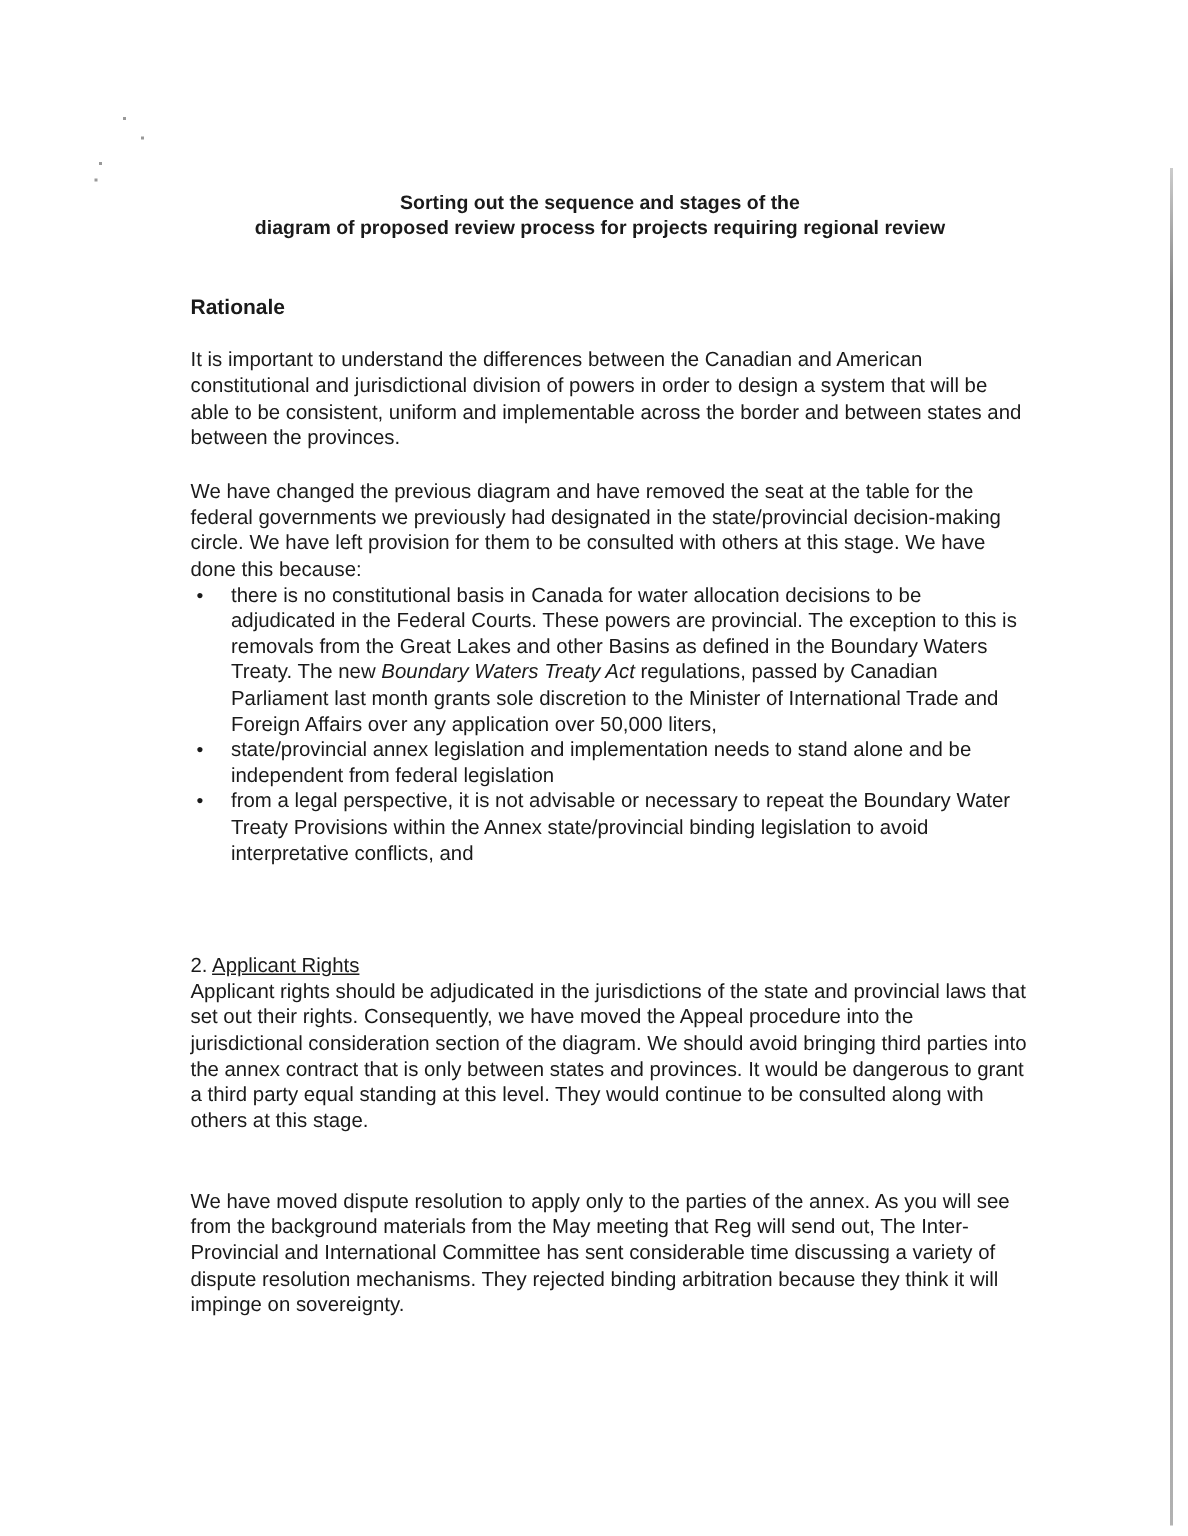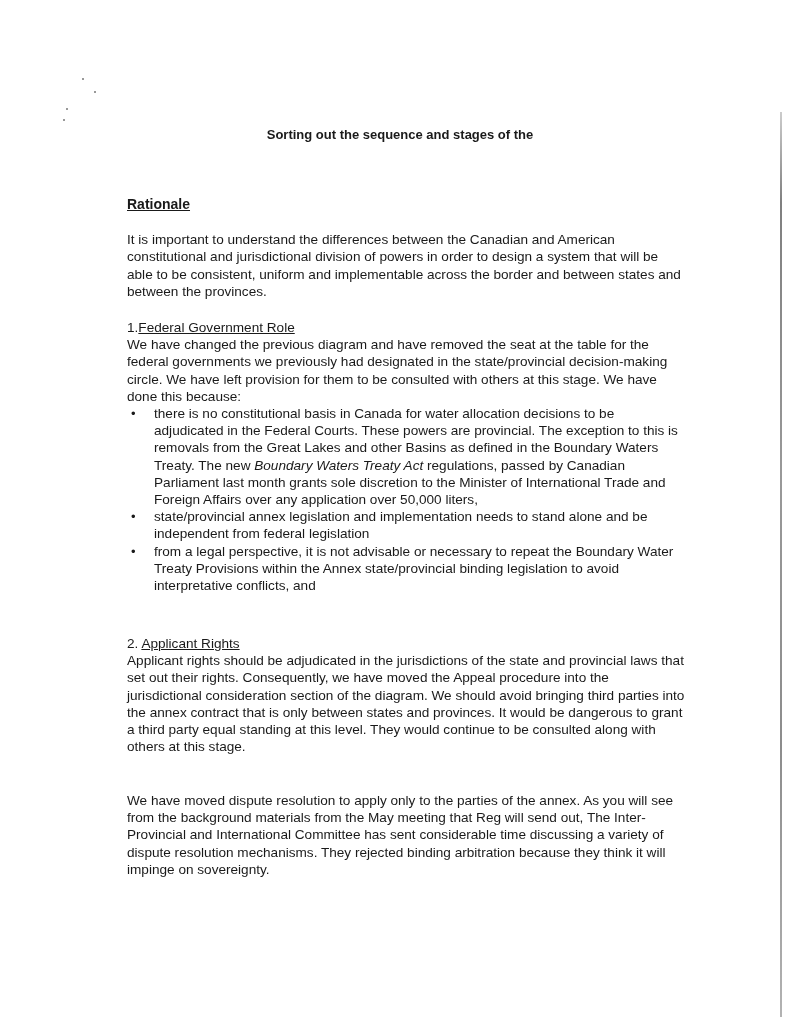--- a/index.html
+++ b/index.html
@@ -5,52 +5,50 @@
   html, body { margin: 0; padding: 0; background: #ffffff; }
   body { width: 792px; height: 1024px; position: relative; overflow: hidden;
          font-family: "Liberation Sans", sans-serif; color: #1a1a1a; }
   .page { position: absolute; left: 0; top: 0; width: 792px; height: 1024px; }
   .scan-line { position: absolute; left: 780px; top: 112px; width: 1.5px; height: 905px;
                background: linear-gradient(#bbb, #555 10%, #777 40%, #666 70%, #999); opacity: 0.75; }
   .speck { position: absolute; width: 1.5px; height: 1.5px; background: #999; }
   .title-block { position: absolute; left: 120px; top: 126px; width: 560px; text-align: center;
                  font-weight: bold; font-size: 13px; line-height: 17px; }
   .section { position: absolute; left: 127px; width: 560px; font-size: 13.6px; line-height: 17.2px; }
-  .heading-bold { font-weight: bold; font-size: 14px; text-decoration: underline; }
+  .heading-bold { font-weight: bold; font-size: 14px; }
   .u { text-decoration: underline; }
   ul.bullets { list-style: none; margin: 0; padding: 0; }
   ul.bullets li { position: relative; padding-left: 27px; }
   ul.bullets li::before { content: "\2022"; position: absolute; left: 4px; top: 0; font-size: 13px; }
   em { font-style: italic; text-align: center; }
   p { margin: 0; }
 </style>
 </head>
 <body>
 
 <div class="page">
 
   <div class="scan-line"></div>
   <div class="speck" style="left:82px;top:78px"></div>
   <div class="speck" style="left:94px;top:91px"></div>
   <div class="speck" style="left:66px;top:108px"></div>
   <div class="speck" style="left:63px;top:119px"></div>
 
   <div class="title-block">
     <div>Sorting out the sequence and stages of the</div>
+    <div>diagram of proposed review process for projects requiring regional review</div>
   </div>
 
   <div class="section" style="top:196px">
     <div class="heading-bold">Rationale</div>
     <p style="margin-top:18px">It is important to understand the differences between the Canadian and American constitutional and jurisdictional division of powers in order to design a system that will be able to be consistent, uniform and implementable across the border and between states and between the provinces.</p>
   </div>
 
   <div class="section" style="top:319px">
-    <div>
-      <span>1.</span><span class="u">Federal Government Role</span>
-    </div>
     <p>We have changed the previous diagram and have removed the seat at the table for the federal governments we previously had designated in the state/provincial decision-making circle. We have left provision for them to be consulted with others at this stage. We have done this because:</p>
     <ul class="bullets">
       <li>
         <span>there is no constitutional basis in Canada for water allocation decisions to be adjudicated in the Federal Courts. These powers are provincial. The exception to this is removals from the Great Lakes and other Basins as defined in the Boundary Waters Treaty. The new </span><em>Boundary Waters Treaty Act</em><span> regulations, passed by Canadian Parliament last month grants sole discretion to the Minister of International Trade and Foreign Affairs over any application over 50,000 liters,</span>
       </li>
       <li>
         <span>state/provincial annex legislation and implementation needs to stand alone and be independent from federal legislation</span>
       </li>
       <li>
         <span>from a legal perspective, it is not advisable or necessary to repeat the Boundary Water Treaty Provisions within the Annex state/provincial binding legislation to avoid interpretative conflicts, and</span>

